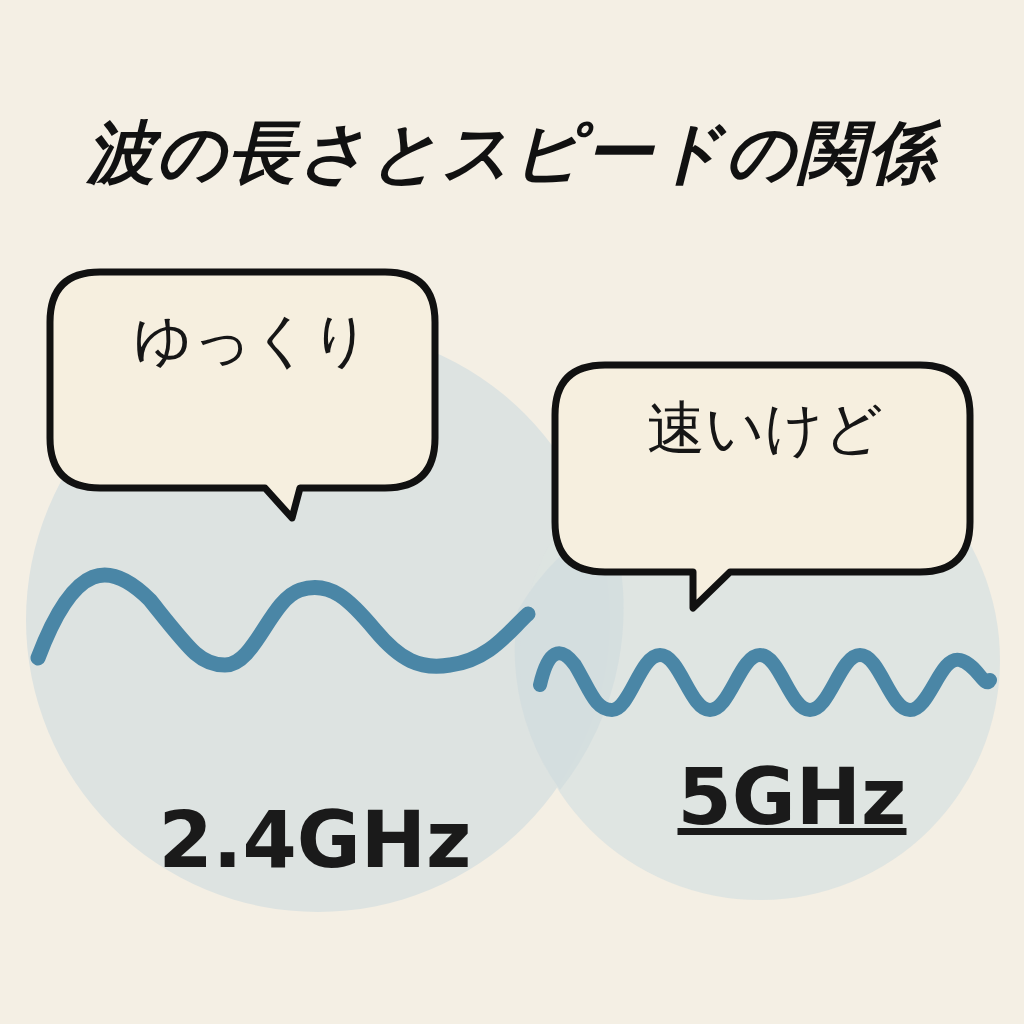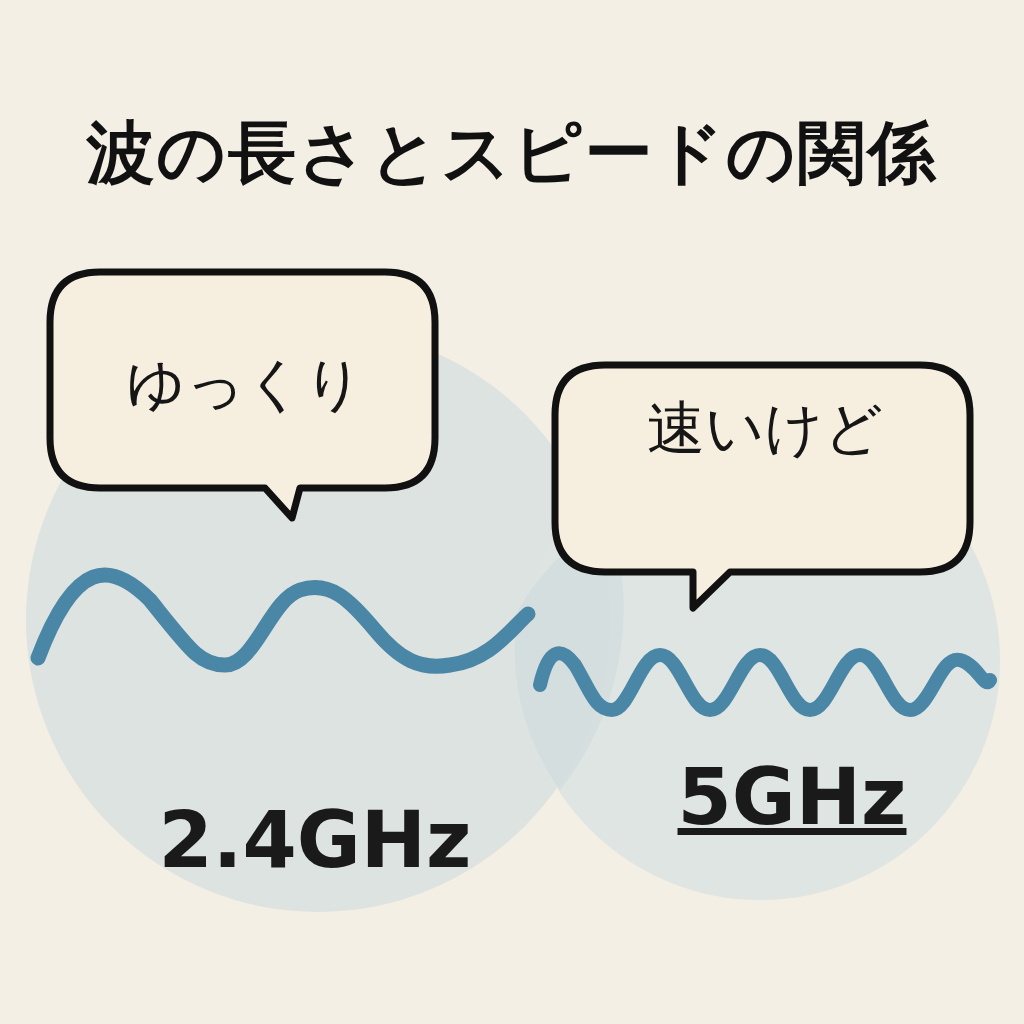--- a/index.html
+++ b/index.html
@@ -6,20 +6,21 @@
   body {
     width: 1024px; height: 1024px; overflow: hidden;
     background: #f4efe4;
     font-family: "DejaVu Sans", "Liberation Sans", sans-serif;
     position: relative;
   }
   .title {
     position: absolute; left: 0; top: 108px; width: 1024px;
     text-align: center; font-size: 68px; font-weight: bold; color: #111;
     letter-spacing: 2px;
+    font-style: italic;
   }
   svg.scene { position: absolute; left: 0; top: 0; }
   .bubble-text {
     position: absolute; text-align: center; color: #161616;
     font-size: 58px; line-height: 80px; font-weight: normal;
   }
   .freq {
     position: absolute; font-size: 78px; font-weight: bold; color: #1a1a1a;
     text-align: center;
   }
@@ -36,21 +37,21 @@
 
   <path d="M 540 685 C 548 650, 560 645, 575 665 C 590 690, 595 710, 612 710 C 630 710, 640 655, 660 655 C 680 655, 690 710, 710 710 C 730 710, 740 655, 760 655 C 780 655, 790 710, 810 710 C 830 710, 840 655, 860 655 C 880 655, 890 710, 910 710 C 930 710, 940 655, 960 660 C 978 665, 985 690, 990 680" fill="none" stroke="#4a86a6" stroke-width="14" stroke-linecap="round"></path>
 
   <path d="M 100 272 L 385 272 Q 435 272 435 322 L 435 438 Q 435 488 385 488 L 300 488 L 292 518 L 265 488 L 100 488 Q 50 488 50 438 L 50 322 Q 50 272 100 272 Z" fill="#f6efdf" stroke="#111" stroke-width="7" stroke-linejoin="round"></path>
 
   <path d="M 605 365 L 920 365 Q 970 365 970 415 L 970 522 Q 970 572 920 572 L 730 572 L 693 608 L 693 572 L 605 572 Q 555 572 555 522 L 555 415 Q 555 365 605 365 Z" fill="#f6efdf" stroke="#111" stroke-width="7" stroke-linejoin="round"></path>
 </svg>
 
 <div class="title">波の長さとスピードの関係</div>
 
-<div class="bubble-text" style="left:60px; top:300px; width:370px;margin-top:44px;">
+<div class="bubble-text" style="left:67px; top:300px; width:370px;">
   <div>ゆっくり</div>
 </div>
 
 <div class="bubble-text" style="left:565px; top:388px; width:400px;">
   <div>速いけど</div>
 </div>
 
 <div class="freq" style="left:150px; top:752px; width:330px;margin-top:43px;">2.4GHz</div>
 <div class="freq" style="left:652px; top:752px; width:280px;text-decoration:underline;">5GHz</div>
 

